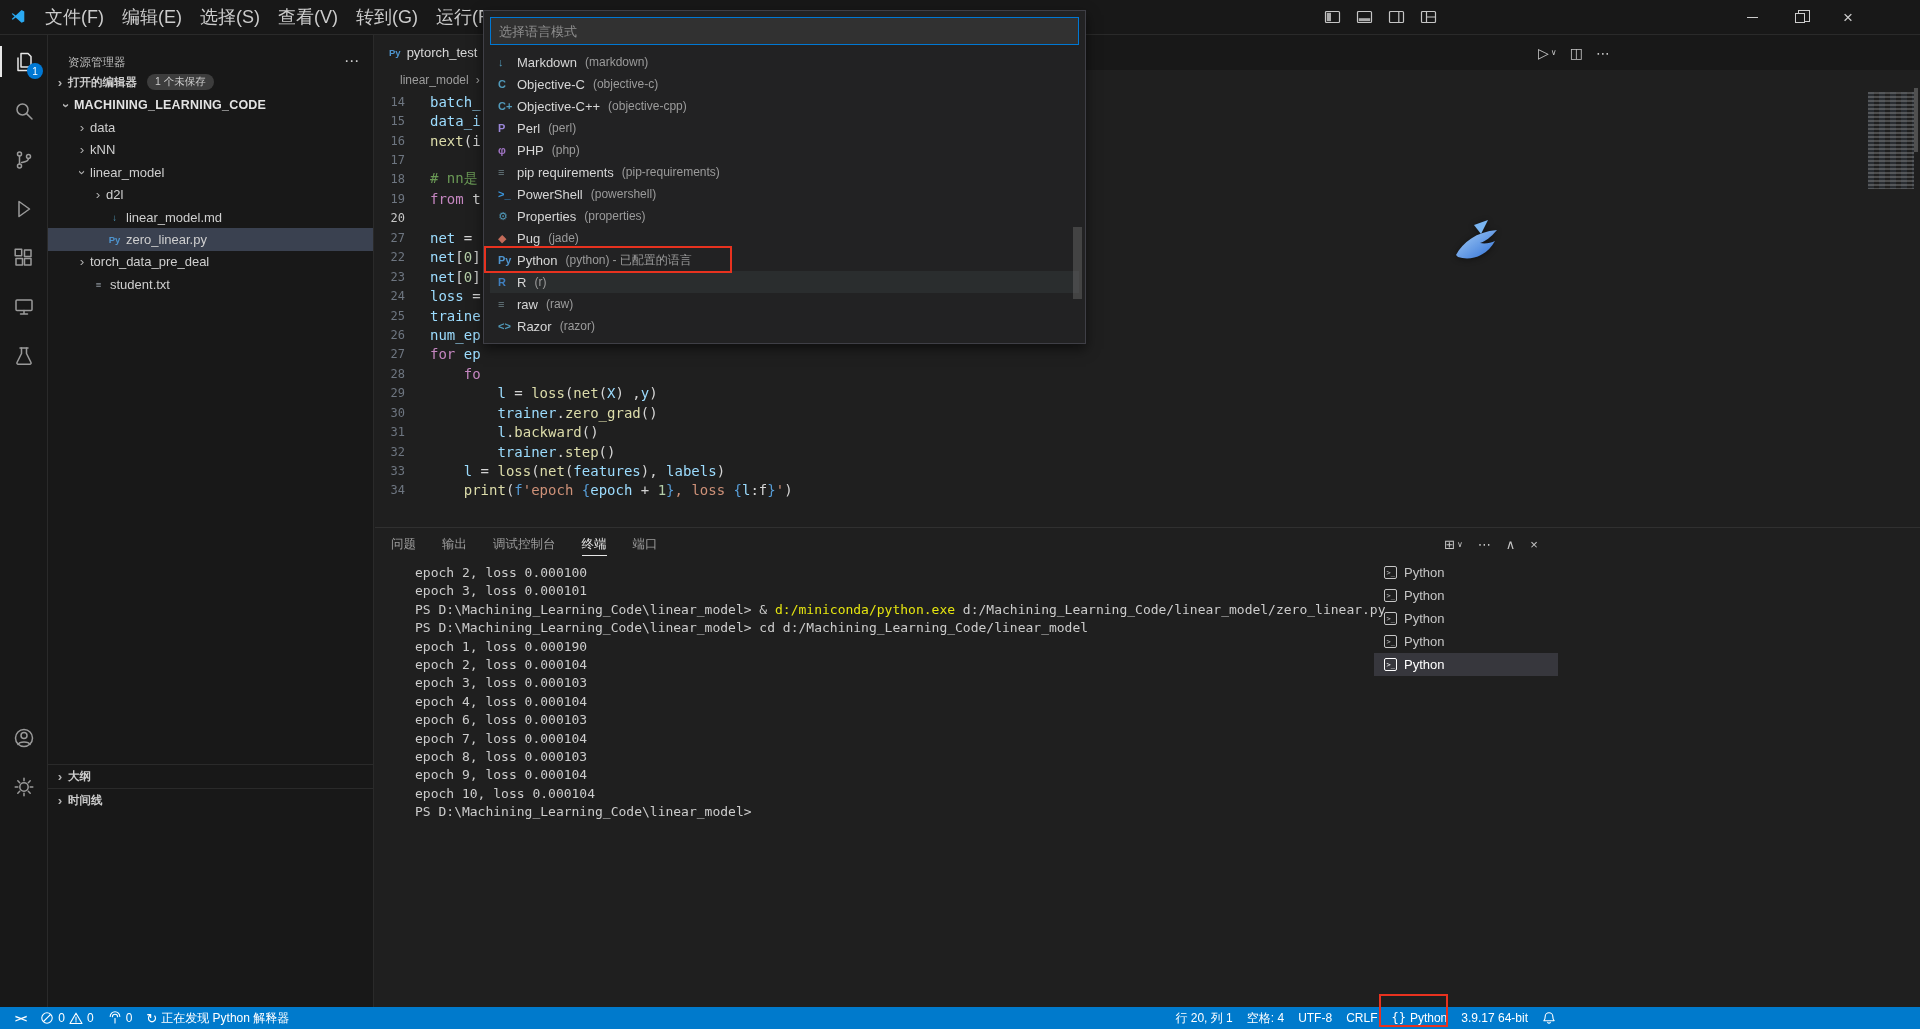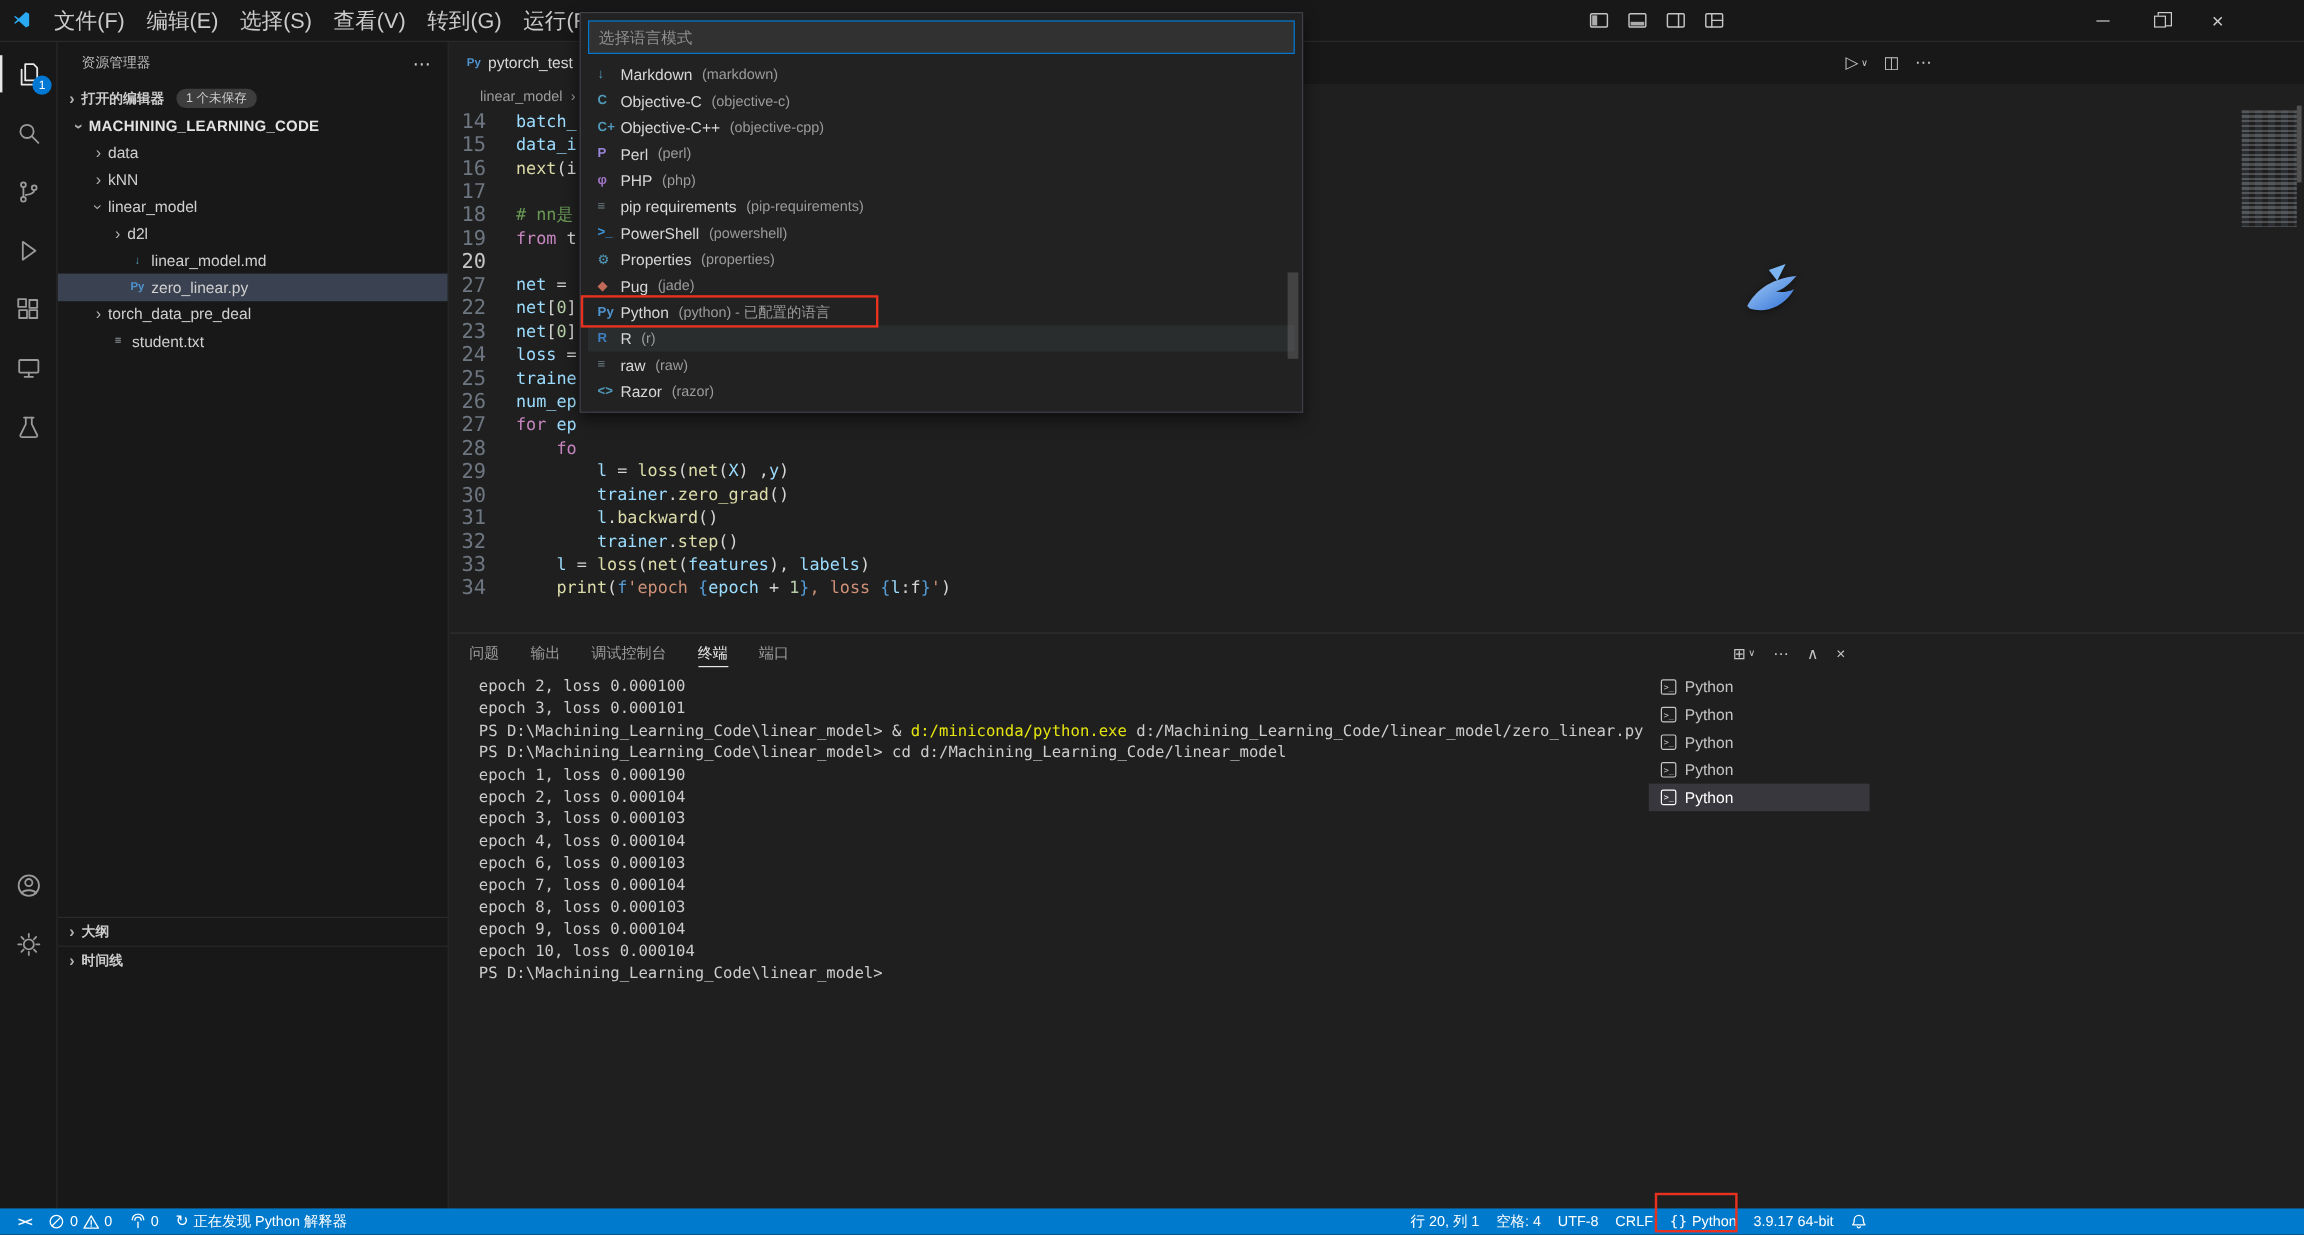--- a/index.html
+++ b/index.html
@@ -28,21 +28,21 @@
   .ab-icon { width:48px; height:49px; display:flex; align-items:center; justify-content:center; position:relative; color:#9a9a9a; }
   .ab-icon svg { width:24px; height:24px; }
   .ab-icon svg * { stroke-width:1.5; }
   .ab-icon.active { color:#e7e7e7; }
   .ab-icon.active::before { content:''; position:absolute; left:0; top:9px; bottom:9px; width:2px; background:#e7e7e7; }
   .ab-badge { position:absolute; right:5px; bottom:7px; min-width:16px; height:16px; border-radius:9px; background:#0078d4; color:#fff; font-size:10px; display:flex; align-items:center; justify-content:center; padding:0 3px; }
   .ab-bottom { position:absolute; left:0; top:678px; width:48px; }
 
   
   .sidebar { position:absolute; left:48px; top:35px; width:326px; bottom:22px; background:#181818; border-right:1px solid #2a2a2a; z-index:4; }
-  .sidebar-header { height:35px; display:flex; align-items:center; padding:0 14px 0 20px; font-size:11.5px; color:#bcbcbc; }
+  .sidebar-header { height:35px; display:flex; align-items:flex-end; padding:0 14px 0 20px; font-size:11.5px; color:#bcbcbc; }
   .sidebar-header .more { margin-left:auto; font-size:15px; color:#cccccc; }
   .open-editors { height:24px; display:flex; align-items:center; padding:0 4px; font-size:11.5px; font-weight:bold; color:#cccccc; }
   .oe-badge { margin-left:10px; background:#3d3d3d; border-radius:9px; padding:1px 8px; font-size:10.5px; font-weight:normal; color:#cccccc; white-space:nowrap; }
   .tree { position:absolute; left:0; top:59px; width:100%; }
   .tree-row { height:22.4px; display:flex; align-items:center; font-size:13px; color:#cfcfcf; white-space:nowrap; }
   .tree-row.selected { background:#3a4150; }
   .tree-row.bold { font-weight:bold; font-size:12.5px; letter-spacing:.2px; color:#e3e3e3; }
   .chev { width:16px; flex:none; text-align:center; color:#b0b0b0; font-size:13.5px; display:inline-block; transform-origin:center; }
   .chev.expanded { transform:rotate(90deg); }
   .chev.none { visibility:hidden; }
@@ -53,21 +53,21 @@
   
   .tabbar { position:absolute; left:375px; right:0; top:35px; height:35px; background:#181818; display:flex; z-index:3; }
   .tab { display:flex; align-items:center; gap:6px; padding:0 14px; height:35px; min-width:150px; background:#1f1f1f; color:#d7d7d7; font-size:13px; border-right:1px solid #252525; }
   .tab-icon { font-size:9.5px; font-weight:bold; }
   .editor-actions { position:absolute; left:1538px; top:35px; height:35px; display:flex; align-items:center; gap:13px; color:#c5c5c5; z-index:3; }
   .ea { display:flex; align-items:center; font-size:14px; }
   .ea .small { font-size:8px; margin-left:2px; }
   .breadcrumb { position:absolute; left:375px; right:0; top:70px; height:20px; display:flex; align-items:center; padding-left:25px; gap:7px; font-size:12px; color:#9d9d9d; z-index:2; }
   .editor-content { position:absolute; left:375px; right:0; top:90px; height:437px; overflow:hidden; font-family:"DejaVu Sans Mono","Liberation Mono",monospace; padding-top:2px; z-index:1; }
   .code-line { display:flex; height:19.45px; align-items:center; }
-  .ln { width:45px; flex:none; text-align:right; padding-right:15px; color:#6e7681; font-size:17px; }
+  .ln { width:45px; flex:none; text-align:right; padding-right:15px; color:#6e7681; font-size:12px; }
   .code-line.active .ln { color:#c6c6c6; }
   .code-text { white-space:pre; font-size:14px; padding-left:10px; }
   .tok-d { color:#d4d4d4; } .tok-v { color:#9cdcfe; } .tok-f { color:#dcdcaa; }
   .tok-k { color:#c586c0; } .tok-kb { color:#569cd6; } .tok-s { color:#ce9178; }
   .tok-n { color:#b5cea8; } .tok-c { color:#6a9955; }
   .minimap-deco { position:absolute; left:1868px; top:92px; width:46px; height:97px;
      background:repeating-linear-gradient(to bottom, rgba(175,175,175,.32) 0 2px, transparent 2px 4px),
                 repeating-linear-gradient(to right, rgba(120,150,190,.12) 0 6px, transparent 6px 11px); }
   .edge-scroll { position:absolute; left:1914px; top:88px; width:4px; height:64px; background:rgba(140,140,140,.45); }
   .bird-logo { position:absolute; left:1450px; top:218px; width:54px; height:52px; z-index:30; filter:drop-shadow(0 1px 3px rgba(0,0,0,.45)); }
@@ -75,21 +75,21 @@
   
   .panel { position:absolute; left:375px; right:0; top:527px; height:480px; background:#1f1f1f; border-top:1px solid #303030; z-index:2; }
   .panel-tabs { display:flex; gap:26px; padding-left:16px; height:33px; align-items:center; font-size:12.5px; color:#9d9d9d; }
   .panel-tab { height:33px; display:flex; align-items:center; position:relative; cursor:default; white-space:nowrap; }
   .panel-tab.active { color:#e7e7e7; }
   .panel-tab.active::after { content:''; position:absolute; left:0; right:0; bottom:5px; height:1px; background:#e7e7e7; }
   .panel-actions { position:absolute; left:1069px; top:0; height:33px; display:flex; align-items:center; gap:15px; color:#c5c5c5; }
   .pa { font-size:13px; display:flex; align-items:center; }
   .pa .small { font-size:8px; margin-left:2px; }
   .term { position:absolute; left:24px; top:37px; font-family:"DejaVu Sans Mono","Liberation Mono",monospace; font-size:13px; color:#cccccc; }
-  .term-line { height:18.4px; white-space:pre; }
+  .term-line { height:18.4px; white-space:pre;margin-left:16px; }
   .term-line .tok-d { color:#cccccc; } .tok-y { color:#e5e510; }
   .term-list { position:absolute; left:999px; top:33px; width:184px; }
   .term-row { height:23px; display:flex; align-items:center; gap:7px; padding-left:10px; font-size:13px; color:#c5c5c5; }
   .term-row.selected { background:#37373d; color:#ffffff; }
   .term-ico { width:13px; height:13px; border:1px solid currentColor; border-radius:2px; flex:none; position:relative; }
   .term-ico span { position:absolute; left:1.5px; top:0.5px; font-size:7px; line-height:11px; font-family:"DejaVu Sans Mono",monospace; }
 
   
   .statusbar { position:absolute; left:0; bottom:0; width:100%; height:22px; background:#007acc; color:#ffffff; font-size:12px; z-index:12; }
   .sb-left { position:absolute; left:8px; top:0; height:22px; display:flex; align-items:center; }

